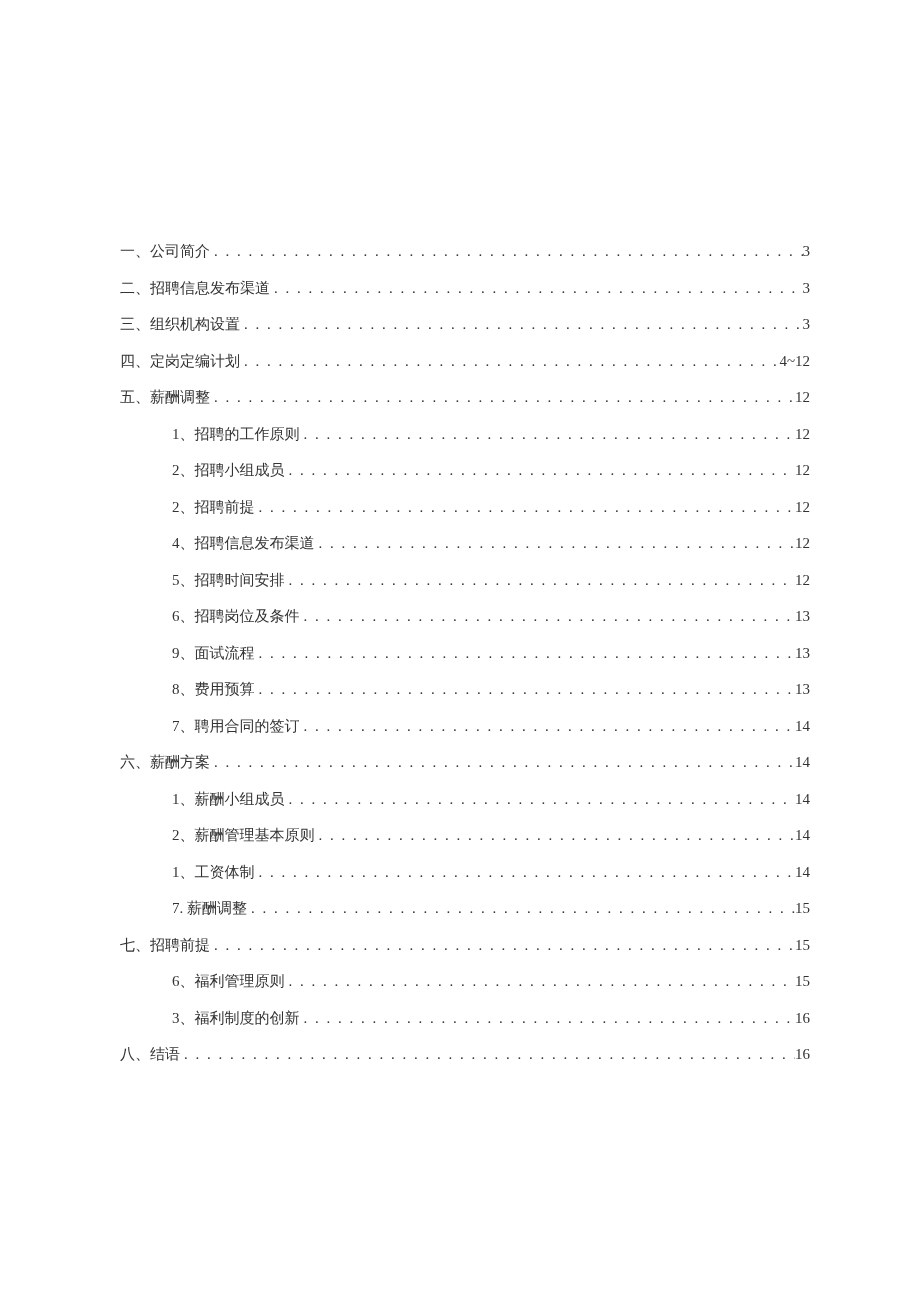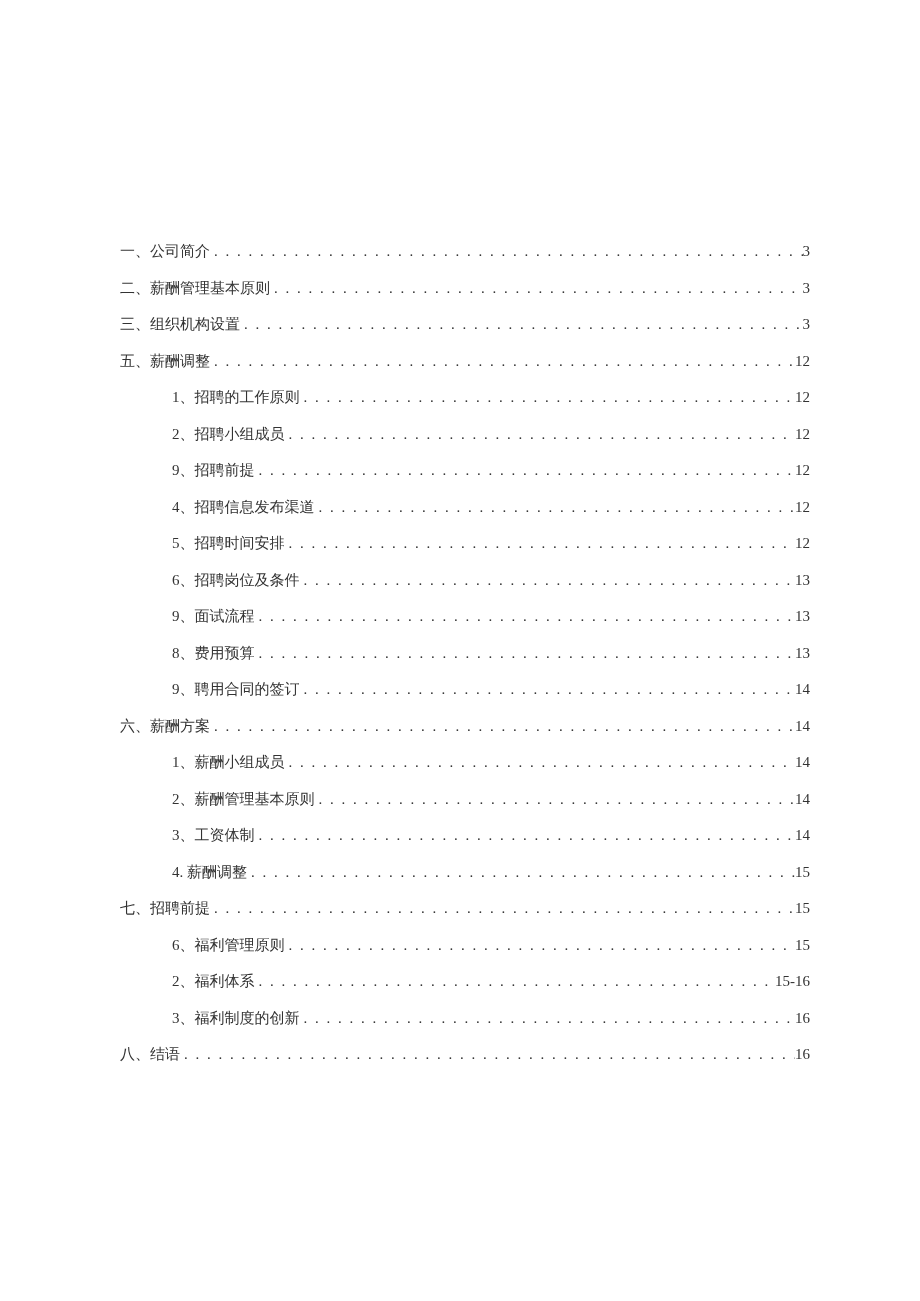--- a/index.html
+++ b/index.html
@@ -55,46 +55,51 @@
 <body>
 
 <div class="page">
   <div class="toc">
     <div class="toc-entry level-1">
       <span class="toc-label">一、公司简介</span>
       <span class="toc-dots"></span>
       <span class="toc-page">3</span>
     </div>
     <div class="toc-entry level-1">
-      <span class="toc-label">二、薪酬管理基本原则</span>
+      <span class="toc-label">二、招聘信息发布渠道</span>
       <span class="toc-dots"></span>
       <span class="toc-page">3</span>
     </div>
     <div class="toc-entry level-1">
       <span class="toc-label">三、组织机构设置</span>
       <span class="toc-dots"></span>
       <span class="toc-page">3</span>
+    </div>
+    <div class="toc-entry level-1">
+      <span class="toc-label">四、定岗定编计划</span>
+      <span class="toc-dots"></span>
+      <span class="toc-page">4~12</span>
     </div>
     <div class="toc-entry level-1">
       <span class="toc-label">五、薪酬调整</span>
       <span class="toc-dots"></span>
       <span class="toc-page">12</span>
     </div>
     <div class="toc-entry level-2">
       <span class="toc-label">1、招聘的工作原则</span>
       <span class="toc-dots"></span>
       <span class="toc-page">12</span>
     </div>
     <div class="toc-entry level-2">
       <span class="toc-label">2、招聘小组成员</span>
       <span class="toc-dots"></span>
       <span class="toc-page">12</span>
     </div>
     <div class="toc-entry level-2">
-      <span class="toc-label">9、招聘前提</span>
+      <span class="toc-label">2、招聘前提</span>
       <span class="toc-dots"></span>
       <span class="toc-page">12</span>
     </div>
     <div class="toc-entry level-2">
       <span class="toc-label">4、招聘信息发布渠道</span>
       <span class="toc-dots"></span>
       <span class="toc-page">12</span>
     </div>
     <div class="toc-entry level-2">
       <span class="toc-label">5、招聘时间安排</span>
@@ -110,63 +115,58 @@
       <span class="toc-label">9、面试流程</span>
       <span class="toc-dots"></span>
       <span class="toc-page">13</span>
     </div>
     <div class="toc-entry level-2">
       <span class="toc-label">8、费用预算</span>
       <span class="toc-dots"></span>
       <span class="toc-page">13</span>
     </div>
     <div class="toc-entry level-2">
-      <span class="toc-label">9、聘用合同的签订</span>
+      <span class="toc-label">7、聘用合同的签订</span>
       <span class="toc-dots"></span>
       <span class="toc-page">14</span>
     </div>
     <div class="toc-entry level-1">
       <span class="toc-label">六、薪酬方案</span>
       <span class="toc-dots"></span>
       <span class="toc-page">14</span>
     </div>
     <div class="toc-entry level-2">
       <span class="toc-label">1、薪酬小组成员</span>
       <span class="toc-dots"></span>
       <span class="toc-page">14</span>
     </div>
     <div class="toc-entry level-2">
       <span class="toc-label">2、薪酬管理基本原则</span>
       <span class="toc-dots"></span>
       <span class="toc-page">14</span>
     </div>
     <div class="toc-entry level-2">
-      <span class="toc-label">3、工资体制</span>
+      <span class="toc-label">1、工资体制</span>
       <span class="toc-dots"></span>
       <span class="toc-page">14</span>
     </div>
     <div class="toc-entry level-2">
-      <span class="toc-label">4. 薪酬调整</span>
+      <span class="toc-label">7. 薪酬调整</span>
       <span class="toc-dots"></span>
       <span class="toc-page">15</span>
     </div>
     <div class="toc-entry level-1">
       <span class="toc-label">七、招聘前提</span>
       <span class="toc-dots"></span>
       <span class="toc-page">15</span>
     </div>
     <div class="toc-entry level-2">
       <span class="toc-label">6、福利管理原则</span>
       <span class="toc-dots"></span>
       <span class="toc-page">15</span>
-    </div>
-    <div class="toc-entry level-2">
-      <span class="toc-label">2、福利体系</span>
-      <span class="toc-dots"></span>
-      <span class="toc-page">15-16</span>
     </div>
     <div class="toc-entry level-2">
       <span class="toc-label">3、福利制度的创新</span>
       <span class="toc-dots"></span>
       <span class="toc-page">16</span>
     </div>
     <div class="toc-entry level-1">
       <span class="toc-label">八、结语</span>
       <span class="toc-dots"></span>
       <span class="toc-page">16</span>

